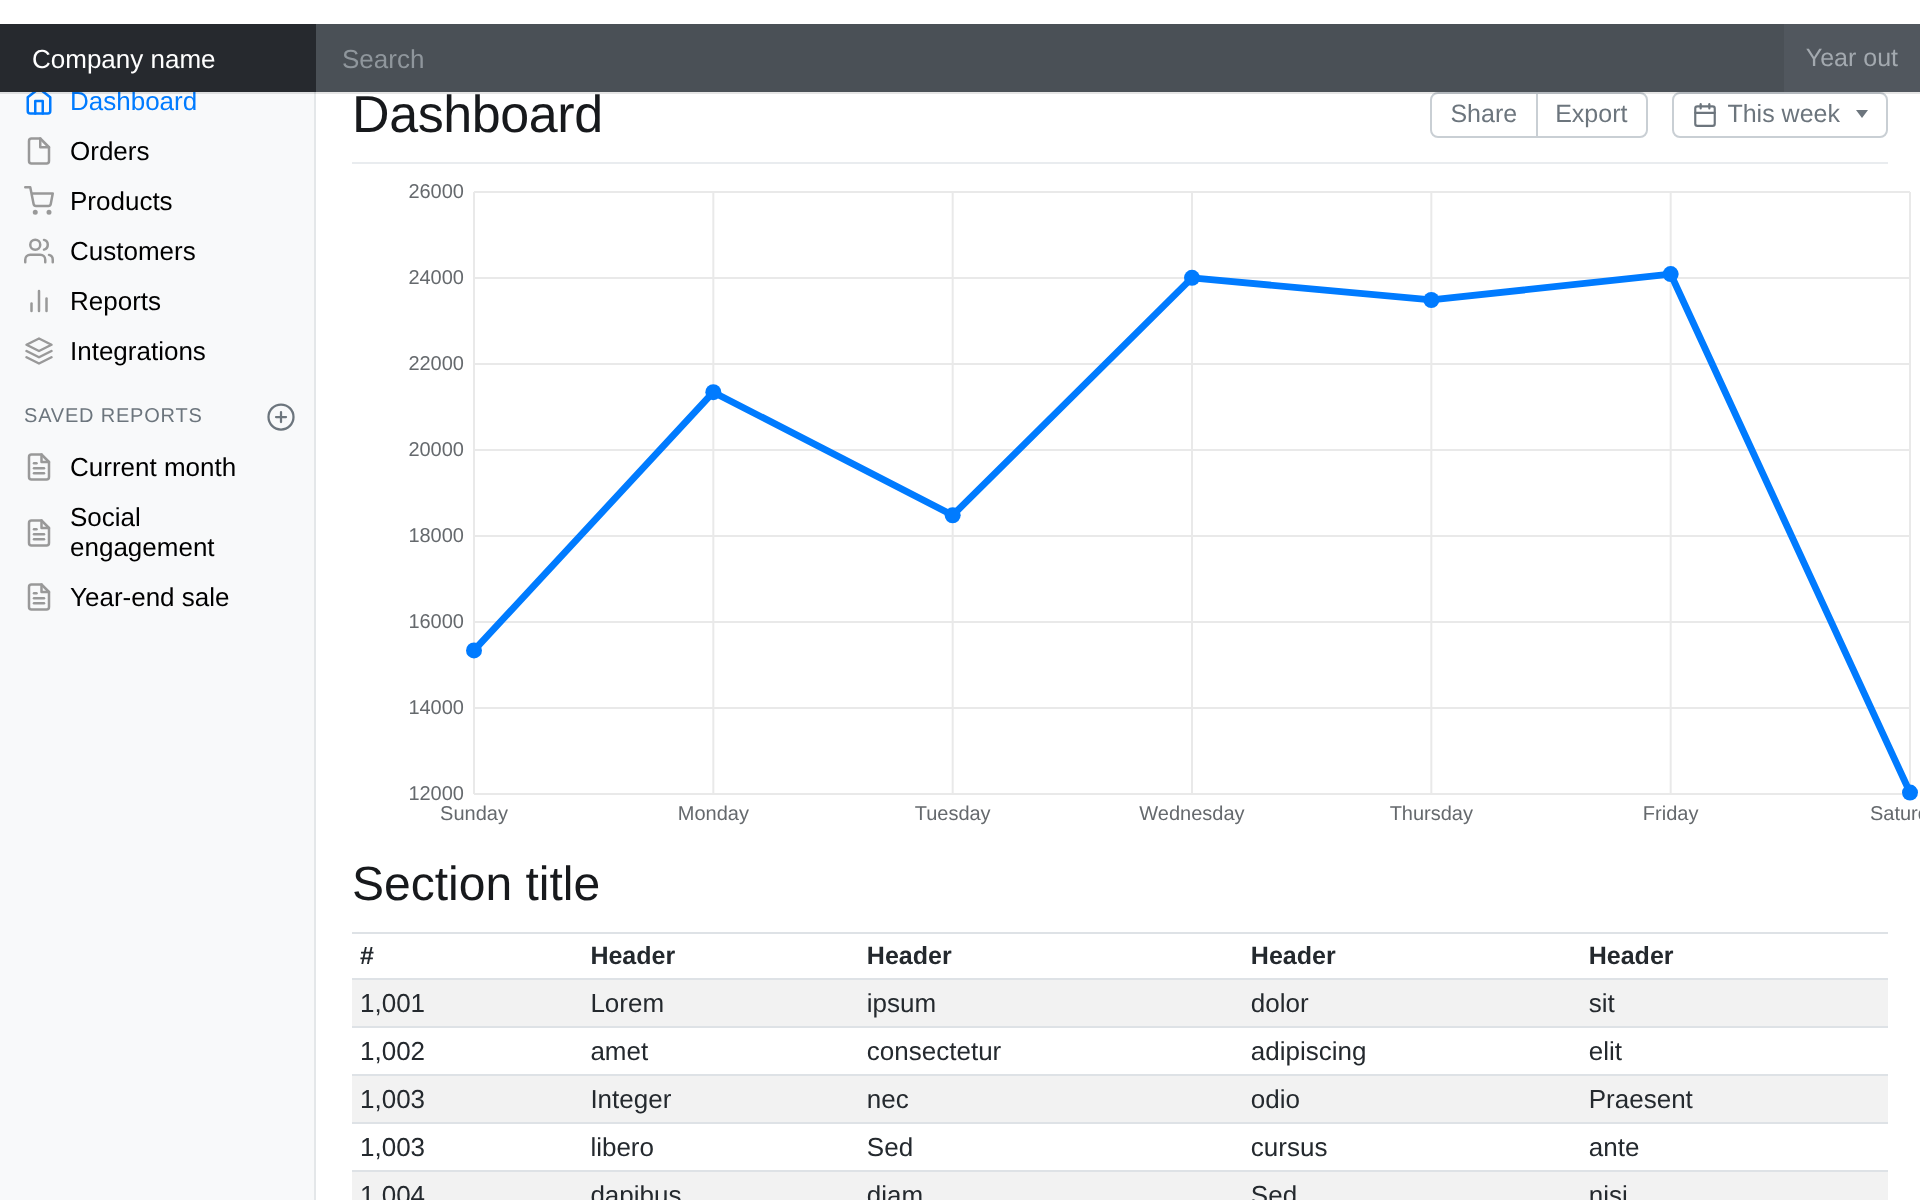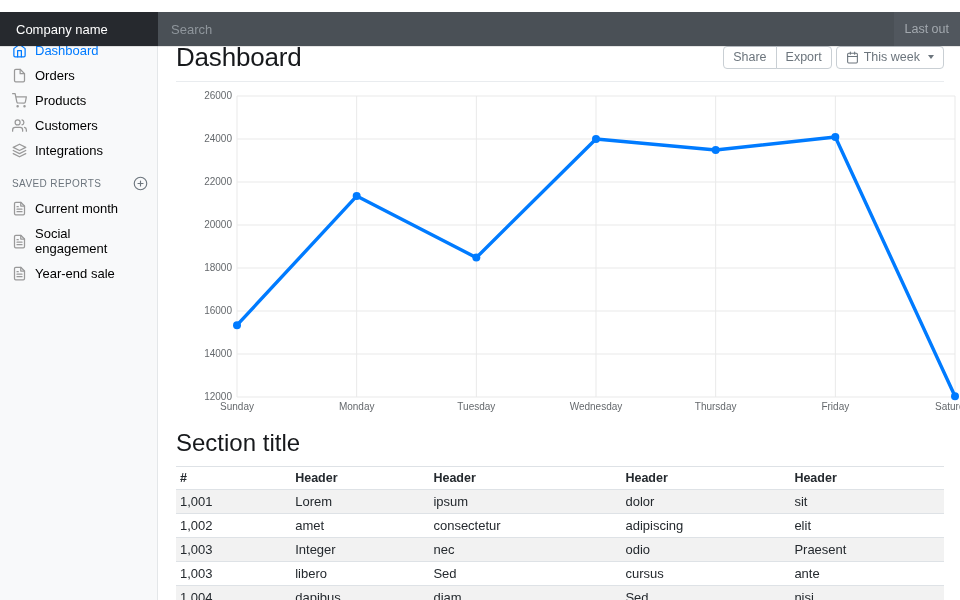--- a/index.html
+++ b/index.html
@@ -33,21 +33,21 @@
     color:#6c757d; text-transform:uppercase; }
   .saved-head .icn { width:15px; height:15px; color:#6c757d; cursor:pointer; display:flex; }
   .saved-head .icn svg { width:15px; height:15px; stroke-width:1.8; }
 
   
   .main { margin-left:158px; margin-top:34px; padding:8px 16px 0 18px; }
   .page-header { display:flex; justify-content:space-between; align-items:center;
     padding-bottom:9px; border-bottom:1px solid #e9ecef; }
   h1.page-title { font-size:26px; line-height:30px; font-weight:500; color:#17191c;
     letter-spacing:-.2px; }
-  .toolbar { display:flex; align-items:flex-end; gap:4px; }
+  .toolbar { display:flex; align-items:flex-end; gap:12px; }
   .btn { background:#fff; border:1px solid #c9cfd4; color:#6c757d; font-size:12.5px;
     height:23px; padding:0 9px; border-radius:4px; font-family:inherit;
     display:flex; align-items:center; gap:5px; cursor:pointer; line-height:1; }
   .btn-group { display:flex; }
   .btn-group .btn:first-child { border-top-right-radius:0; border-bottom-right-radius:0; }
   .btn-group .btn:last-child { border-top-left-radius:0; border-bottom-left-radius:0; margin-left:-1px; }
   .btn .icn { width:13px; height:13px; display:flex; }
   .btn .icn svg { width:13px; height:13px; }
   .caret { width:0; height:0; border-left:3.5px solid transparent;
     border-right:3.5px solid transparent; border-top:4px solid #6c757d; margin-left:3px; }
@@ -65,21 +65,21 @@
     border-top:1px solid #dee2e6; border-bottom:1px solid #dee2e6; font-size:12.5px; }
   table.data td { padding:4px 4px; border-top:1px solid #dee2e6; }
   table.data tbody tr:nth-child(odd) { background:#f2f2f2; }
 </style>
 </head>
 <body>
 
 <header class="navbar">
   <div class="brand">Company name</div>
   <input class="search" type="text" placeholder="Search" style="">
-  <a class="signout">Last out</a>
+  <a class="signout">Year out</a>
 </header>
 
 <nav class="sidebar">
   <ul id="sidebar-nav">
       <li class="side-item active">
         <span class="icn">
           <svg viewBox="0 0 24 24" fill="none" stroke="currentColor" stroke-width="2" stroke-linecap="round" stroke-linejoin="round">
             <path d="M3 9l9-7 9 7v11a2 2 0 0 1-2 2H5a2 2 0 0 1-2-2z"></path>
             <polyline points="9 22 9 12 15 12 15 22"></polyline>
           </svg>
@@ -108,20 +108,30 @@
       <li class="side-item">
         <span class="icn">
           <svg viewBox="0 0 24 24" fill="none" stroke="currentColor" stroke-width="2" stroke-linecap="round" stroke-linejoin="round">
             <path d="M17 21v-2a4 4 0 0 0-4-4H5a4 4 0 0 0-4 4v2"></path>
             <circle cx="9" cy="7" r="4"></circle>
             <path d="M23 21v-2a4 4 0 0 0-3-3.87"></path>
             <path d="M16 3.13a4 4 0 0 1 0 7.75"></path>
           </svg>
         </span>
         <span>Customers</span>
+      </li>
+      <li class="side-item">
+        <span class="icn">
+          <svg viewBox="0 0 24 24" fill="none" stroke="currentColor" stroke-width="2" stroke-linecap="round" stroke-linejoin="round">
+            <line x1="18" y1="20" x2="18" y2="10"></line>
+            <line x1="12" y1="20" x2="12" y2="4"></line>
+            <line x1="6" y1="20" x2="6" y2="14"></line>
+          </svg>
+        </span>
+        <span>Reports</span>
       </li>
       <li class="side-item">
         <span class="icn">
           <svg viewBox="0 0 24 24" fill="none" stroke="currentColor" stroke-width="2" stroke-linecap="round" stroke-linejoin="round">
             <polygon points="12 2 2 7 12 12 22 7 12 2"></polygon>
             <polyline points="2 17 12 22 22 17"></polyline>
             <polyline points="2 12 12 17 22 12"></polyline>
           </svg>
         </span>
         <span>Integrations</span>

